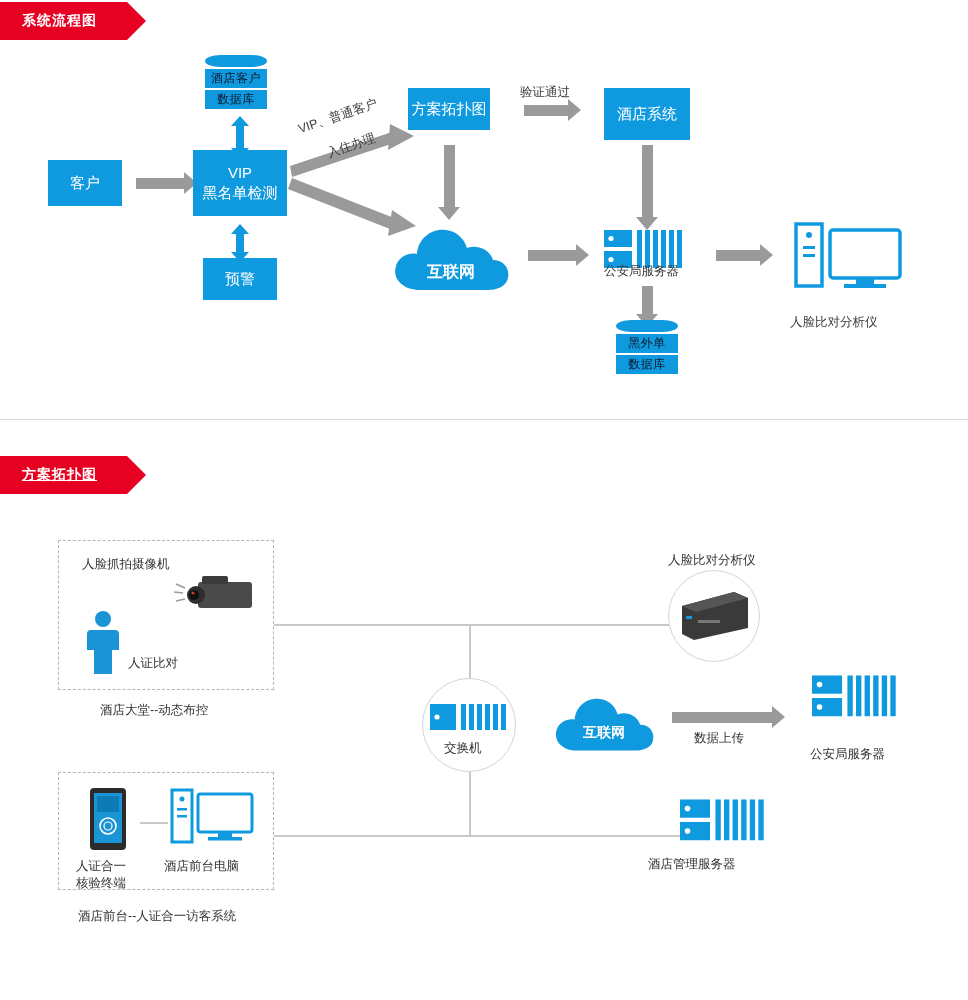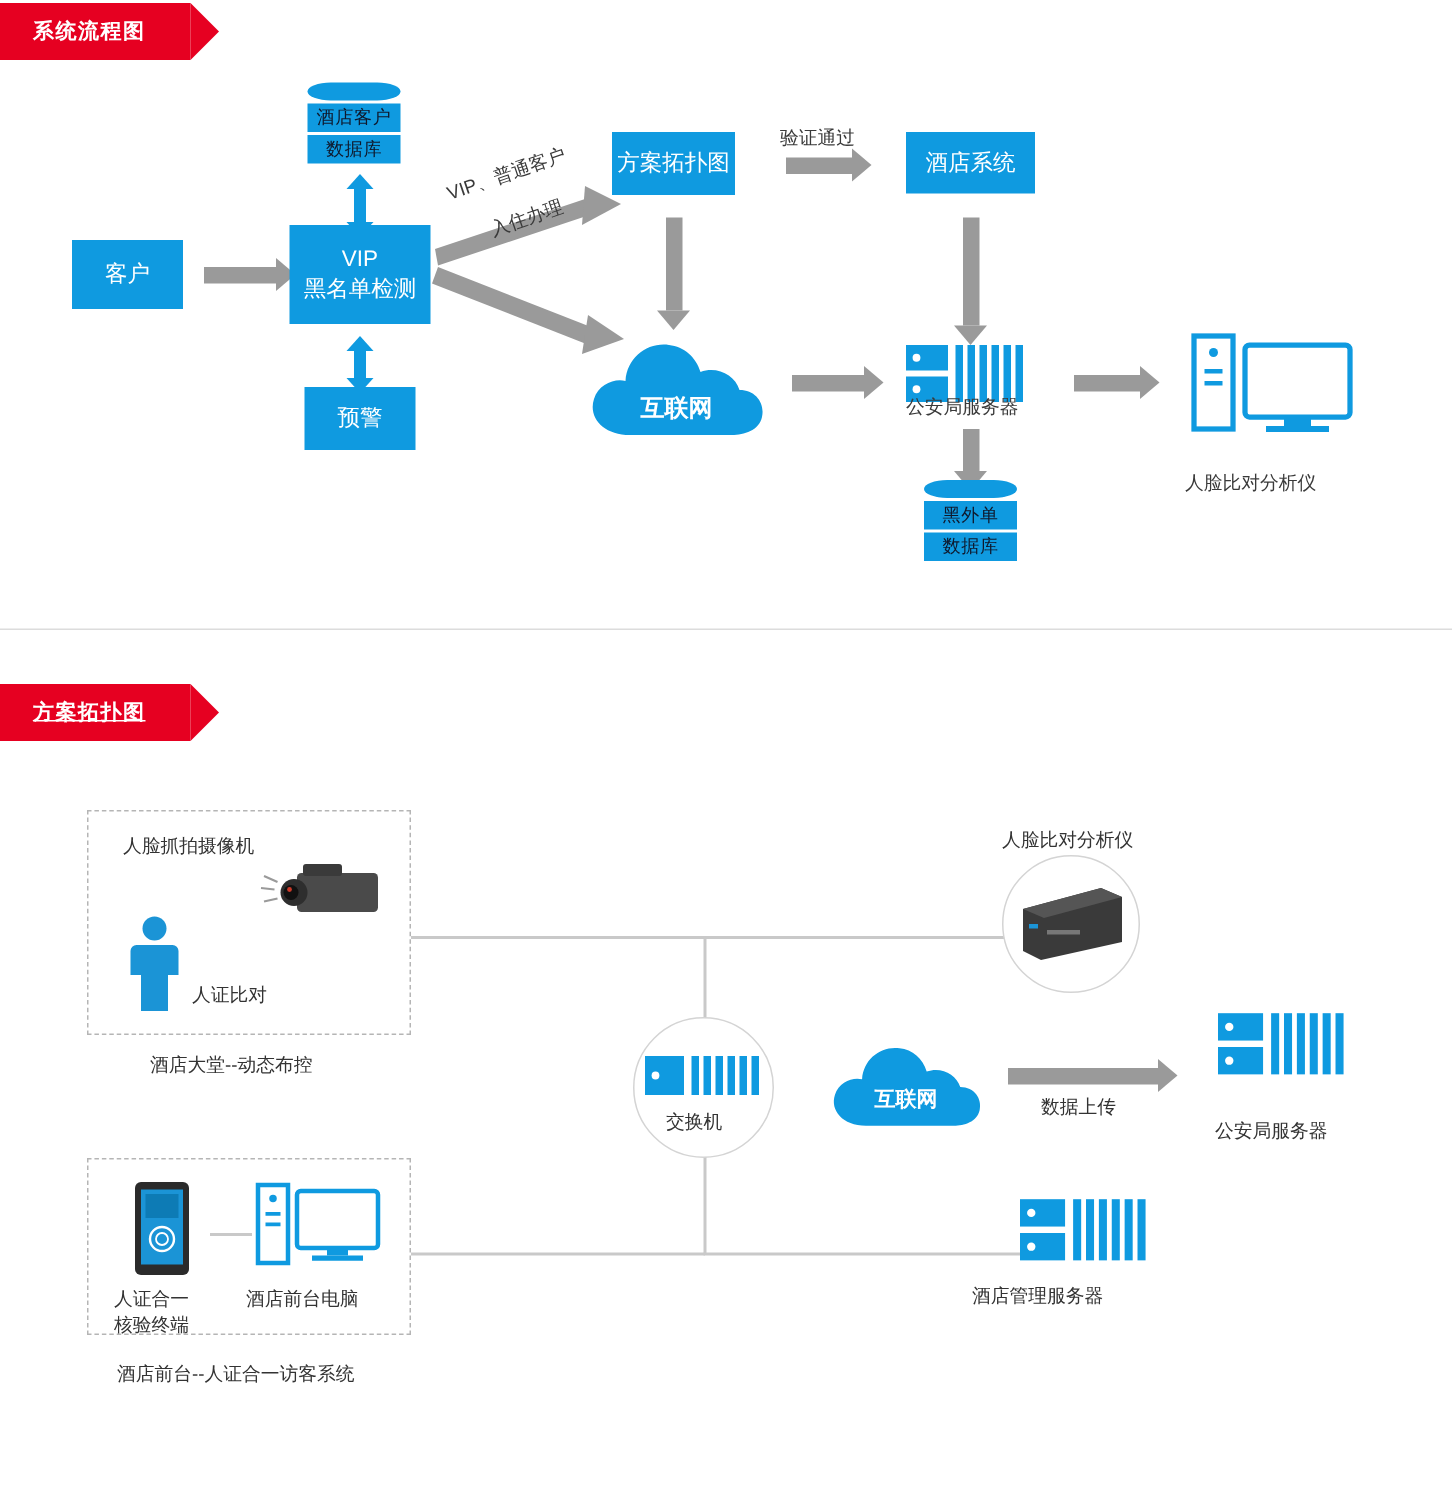--- a/index.html
+++ b/index.html
@@ -238,21 +238,21 @@
 
   <div class="bx" style="left:408px; top:88px; width:82px; height:42px;">
     <span>方案拓扑图</span>
   </div>
 
   <div class="lbl" style="left:520px; top:84px;">
     <span>验证通过</span>
   </div>
   <div class="arw h" style="left:524px; top:105px; width:44px;"></div>
 
-  <div class="bx" style="left:604px; top:88px; width:86px; height:41px;">
+  <div class="bx" style="left:604px; top:88px; width:86px; height:52px;">
     <span>酒店系统</span>
   </div>
 
   <div class="arw v" style="left:444px; top:145px; height:62px;"></div>
 
   <div class="arw v" style="left:642px; top:145px; height:72px;"></div>
 
   <div class="cloud" style="left:390px; top:222px; width:122px; height:72px;">
     <svg width="122" height="72" viewBox="0 0 122 72">
       <path d="M30 68 C12 68 2 56 6 44 C9 34 20 30 27 32 C28 16 42 6 56 8 C66 9 74 16 77 26 C88 22 100 28 103 38 C114 38 120 47 118 56 C116 65 106 68 98 68 Z" fill="#0f9ae0"></path>

